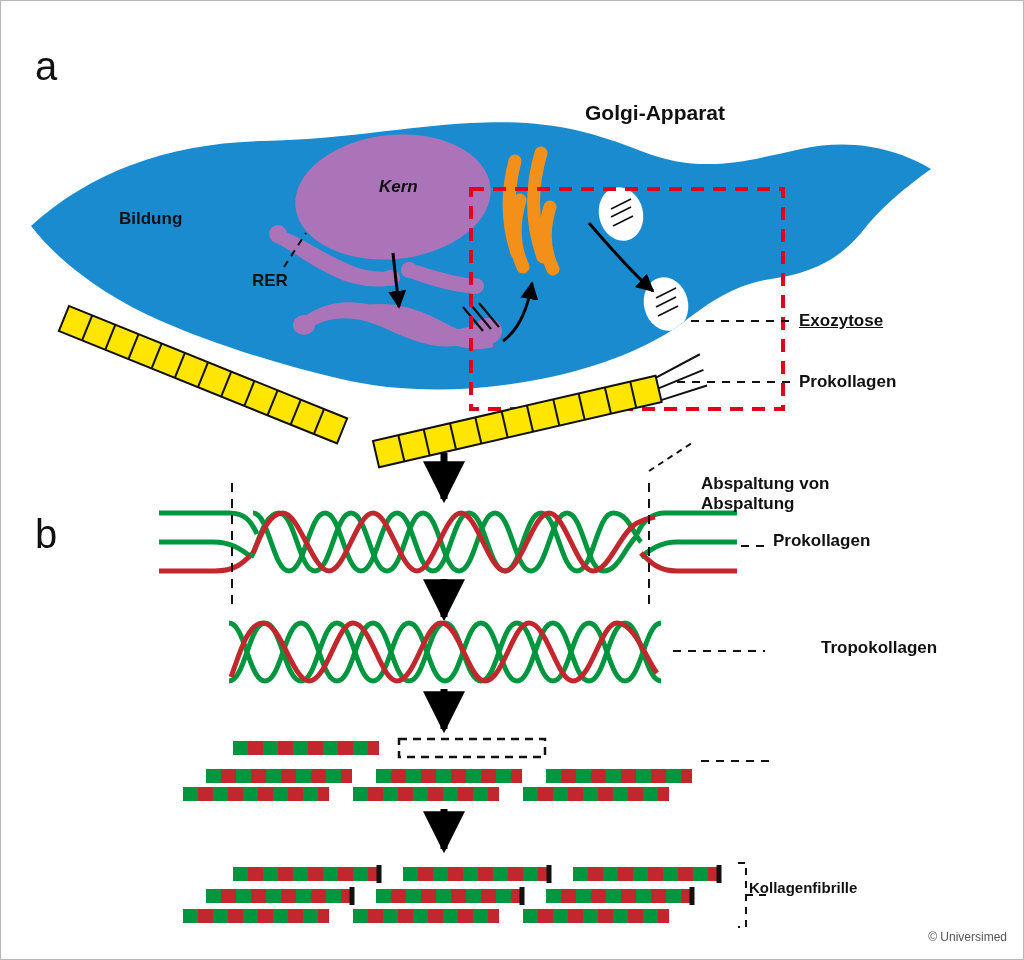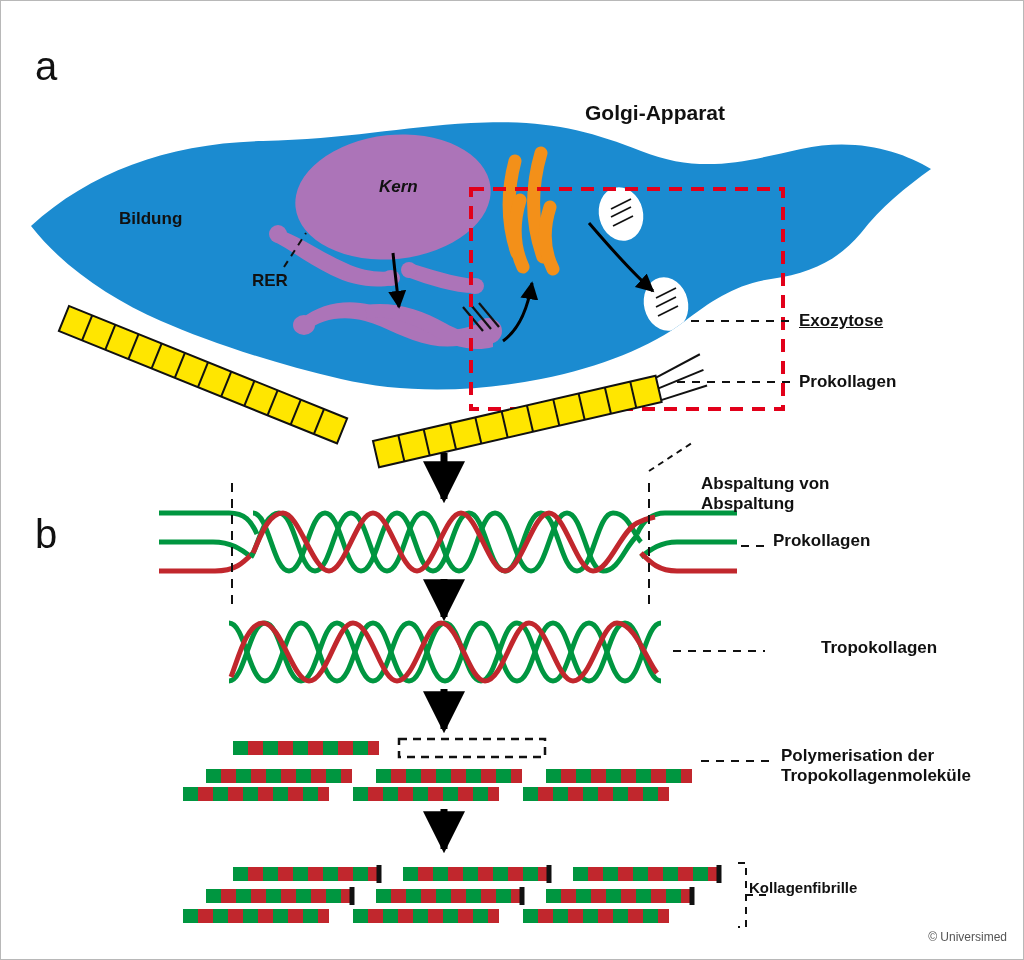--- a/index.html
+++ b/index.html
@@ -407,17 +407,16 @@
   <div class="lbl" id="lbl-golgi">Golgi-Apparat</div>
   <div class="lbl" id="lbl-fibrozyt">Bildung</div>
   <div class="lbl" id="lbl-kern">Kern</div>
   <div class="lbl" id="lbl-rer">RER</div>
   <div class="lbl" id="lbl-exo">Exozytose</div>
   <div class="lbl" id="lbl-prok1">Prokollagen</div>
   <div class="lbl" id="lbl-absp"><span>Abspaltung von</span><br><span>Abspaltung</span></div>
 
   <div class="lbl" id="lbl-prok2">Prokollagen</div>
   <div class="lbl" id="lbl-tropo">Tropokollagen</div>
-  <div class="lbl" id="lbl-poly"><span>Polymerisation der</span><br><span>Tropokollagenmoleküle</span></div>
   <div class="lbl" id="lbl-fibrille">Kollagenfibrille</div>
 
   <div id="copyright">© Universimed</div>
 </div>
 
 </body></html>

